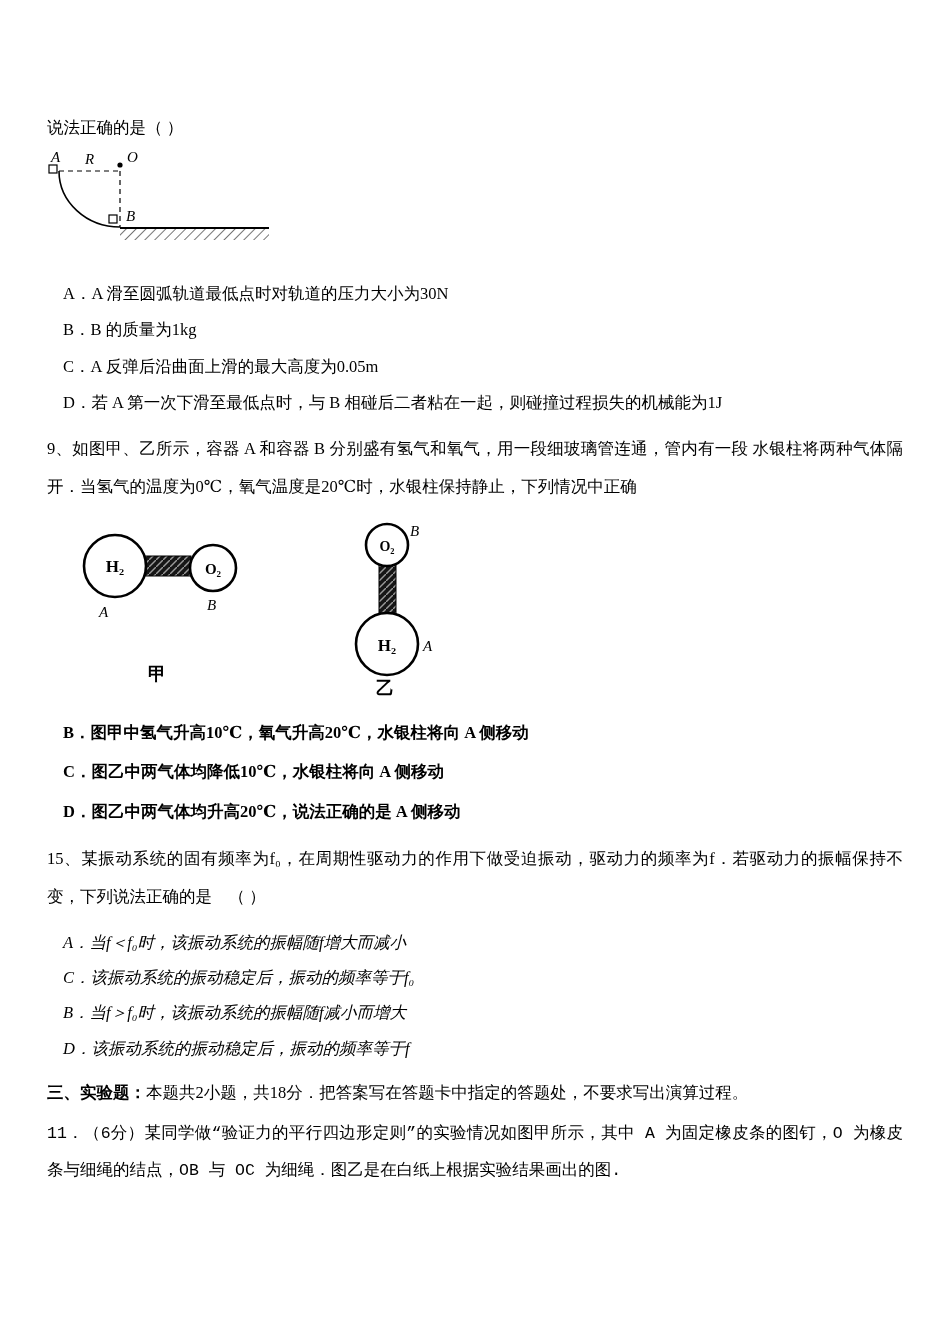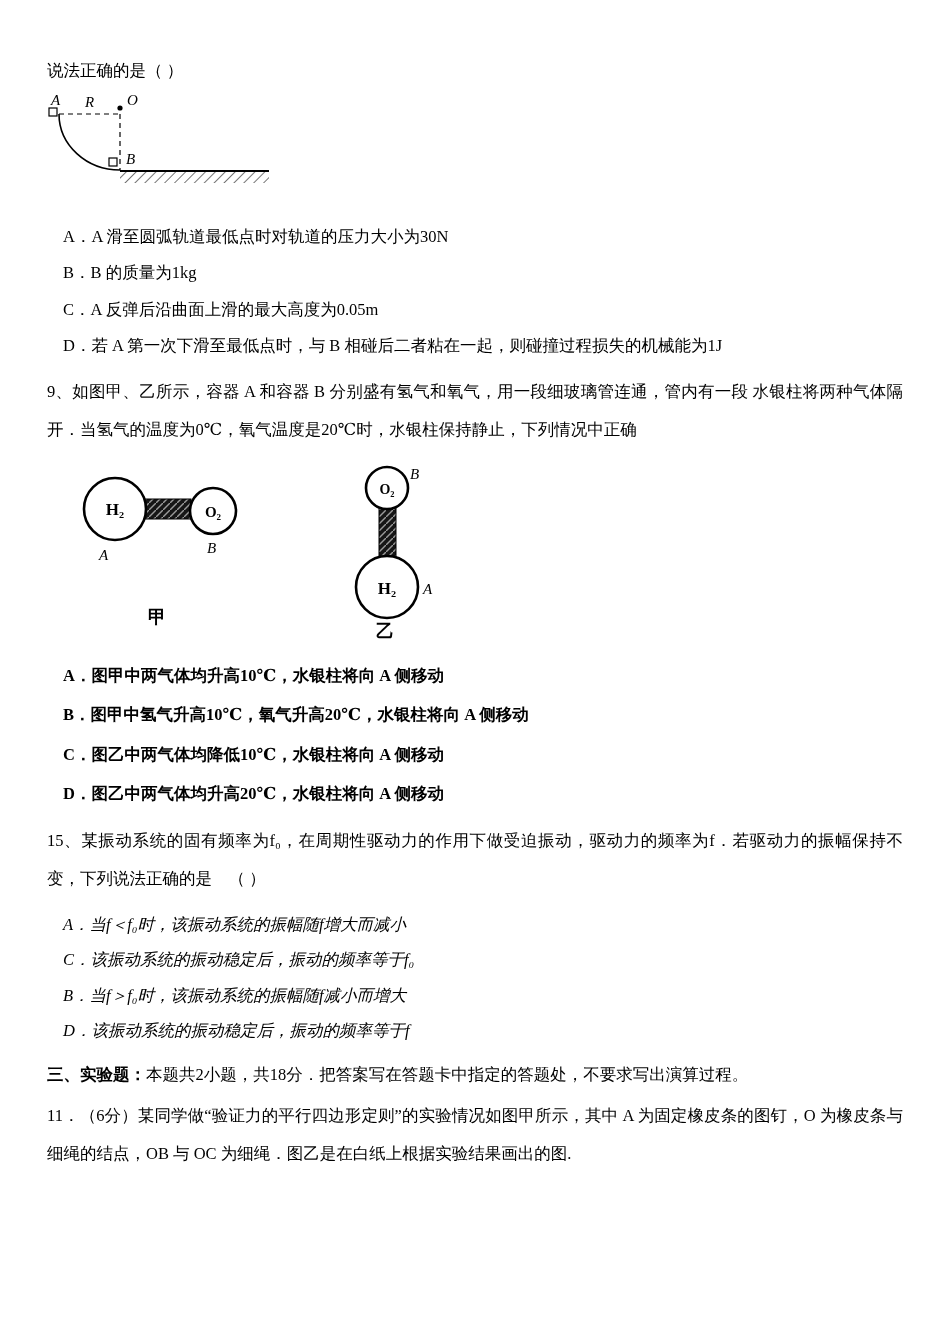--- a/index.html
+++ b/index.html
@@ -11,21 +11,21 @@
     width: 950px;
     min-height: 1344px;
     font-family: "Liberation Serif", "DejaVu Serif", serif;
     color: #000;
     box-sizing: border-box;
   }
   .page {
     box-sizing: border-box;
     width: 950px;
     min-height: 1344px;
-    padding: 59px 47px 60px 47px;
+    padding: 116px 47px 60px 47px;
     font-size: 16.5px;
     line-height: 1.4;
   }
   .intro {
     margin: 0 0 10px 0;
   }
   .fig-track {
     margin: 4px 0 28px 0;
   }
   .options {
@@ -58,20 +58,21 @@
     margin: 8px 0 4px 0;
     line-height: 2.1;
   }
   .section-label {
     font-weight: bold;
   }
   .q11 {
     margin: 0;
     line-height: 2.3;
     text-align: justify;
+    font-family: Liberation Mono, monospace;
   }
   svg text {
     font-family: "Liberation Serif", "DejaVu Serif", serif;
   }
   .var-label {
     font-style: italic;
     font-size: 15px;
   }
   .gas-label {
     font-weight: bold;
@@ -151,24 +152,23 @@
       <text class="var-label" x="73" y="18" font-size="16">B</text>
       <circle cx="50" cy="126" r="31" fill="#fff" stroke="#000" stroke-width="2.6"></circle>
       <text class="gas-label" x="50" y="133" font-size="17" text-anchor="middle">H₂</text>
       <text class="var-label" x="86" y="133" font-size="16">A</text>
       <text class="fig-caption" x="48" y="176" text-anchor="middle">乙</text>
     </svg>
 
   </div>
 
   <div class="options options-q9">
-    <p class="option">A．图甲中两气体均升高10℃，水银柱将向 A 侧移动</p>
     <p class="option">B．图甲中氢气升高10℃，氧气升高20℃，水银柱将向 A 侧移动</p>
     <p class="option">C．图乙中两气体均降低10℃，水银柱将向 A 侧移动</p>
-    <p class="option">D．图乙中两气体均升高20℃，水银柱将向 A 侧移动</p>
+    <p class="option">D．图乙中两气体均升高20℃，说法正确的是 A 侧移动</p>
   </div>
 
   <p class="stem">15、某振动系统的固有频率为f₀，在周期性驱动力的作用下做受迫振动，驱动力的频率为f．若驱动力的振幅保持不变，下列说法正确的是　（  ）</p>
 
   <div class="options options-q10">
     <p class="option">A．当f＜f₀时，该振动系统的振幅随f增大而减小</p>
     <p class="option">C．该振动系统的振动稳定后，振动的频率等于f₀</p>
     <p class="option">B．当f＞f₀时，该振动系统的振幅随f减小而增大</p>
     <p class="option">D．该振动系统的振动稳定后，振动的频率等于f</p>
   </div>

